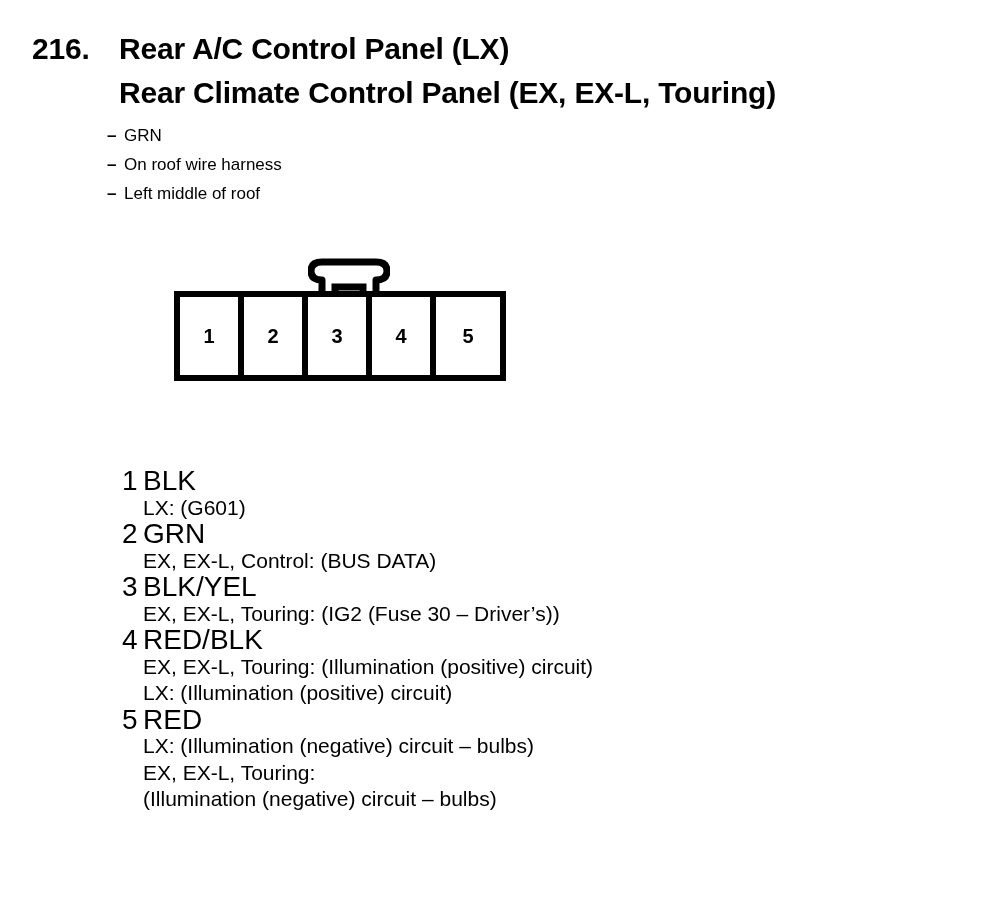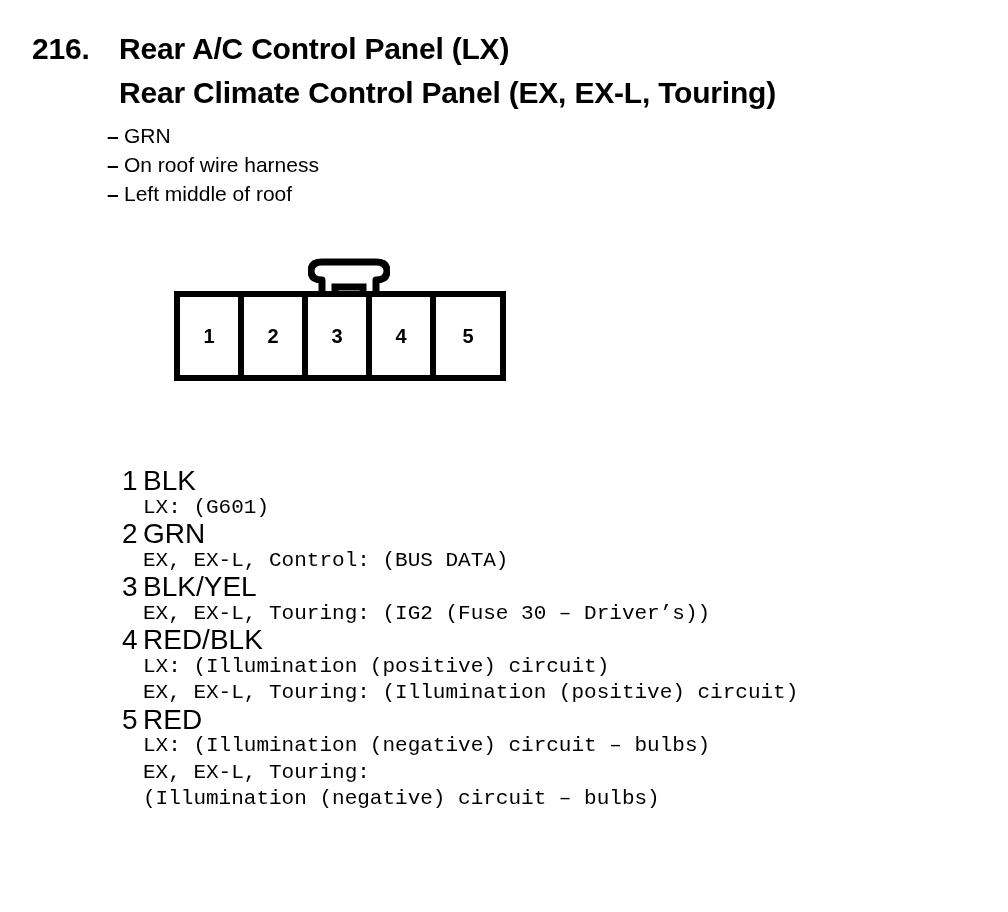--- a/index.html
+++ b/index.html
@@ -40,21 +40,21 @@
   }
 
   
   #bullet-list {
     position: absolute;
     left: 107px;
     top: 121px;
     width: 600px;
   }
   .bullet-row {
-    font-size: 21px;
+    font-size: 17px;
     line-height: 29px;
     white-space: nowrap;
   }
   .bullet-row .dash {
     display: inline-block;
     width: 17px;
     font-weight: bold;
   }
 
   
@@ -113,21 +113,20 @@
   }
   .pin-head .pin-num {
     display: inline-block;
     width: 21px;
   }
   .pin-detail {
     font-size: 21px;
     line-height: 26.5px;
     white-space: nowrap;
     padding-left: 21px;
-    font-family: Liberation Mono, monospace;
   }
 </style>
 </head>
 <body>
 
 <div id="title-block">
   <div class="title-line">
     <span class="num">216.</span><span>Rear A/C Control Panel (LX)</span>
   </div>
   <div class="title-line indent">
@@ -183,22 +182,22 @@
     <div class="pin-head">
       <span class="pin-num">3</span><span>BLK/YEL</span>
     </div>
     <div class="pin-detail">EX, EX-L, Touring: (IG2 (Fuse 30 – Driver’s))</div>
   </div>
 
   <div class="pin-entry">
     <div class="pin-head">
       <span class="pin-num">4</span><span>RED/BLK</span>
     </div>
+    <div class="pin-detail">EX, EX-L, Touring: (Illumination (positive) circuit)</div>
     <div class="pin-detail">LX: (Illumination (positive) circuit)</div>
-    <div class="pin-detail">EX, EX-L, Touring: (Illumination (positive) circuit)</div>
   </div>
 
   <div class="pin-entry">
     <div class="pin-head">
       <span class="pin-num">5</span><span>RED</span>
     </div>
     <div class="pin-detail">LX: (Illumination (negative) circuit – bulbs)</div>
     <div class="pin-detail">EX, EX-L, Touring:</div>
     <div class="pin-detail">(Illumination (negative) circuit – bulbs)</div>
   </div>

